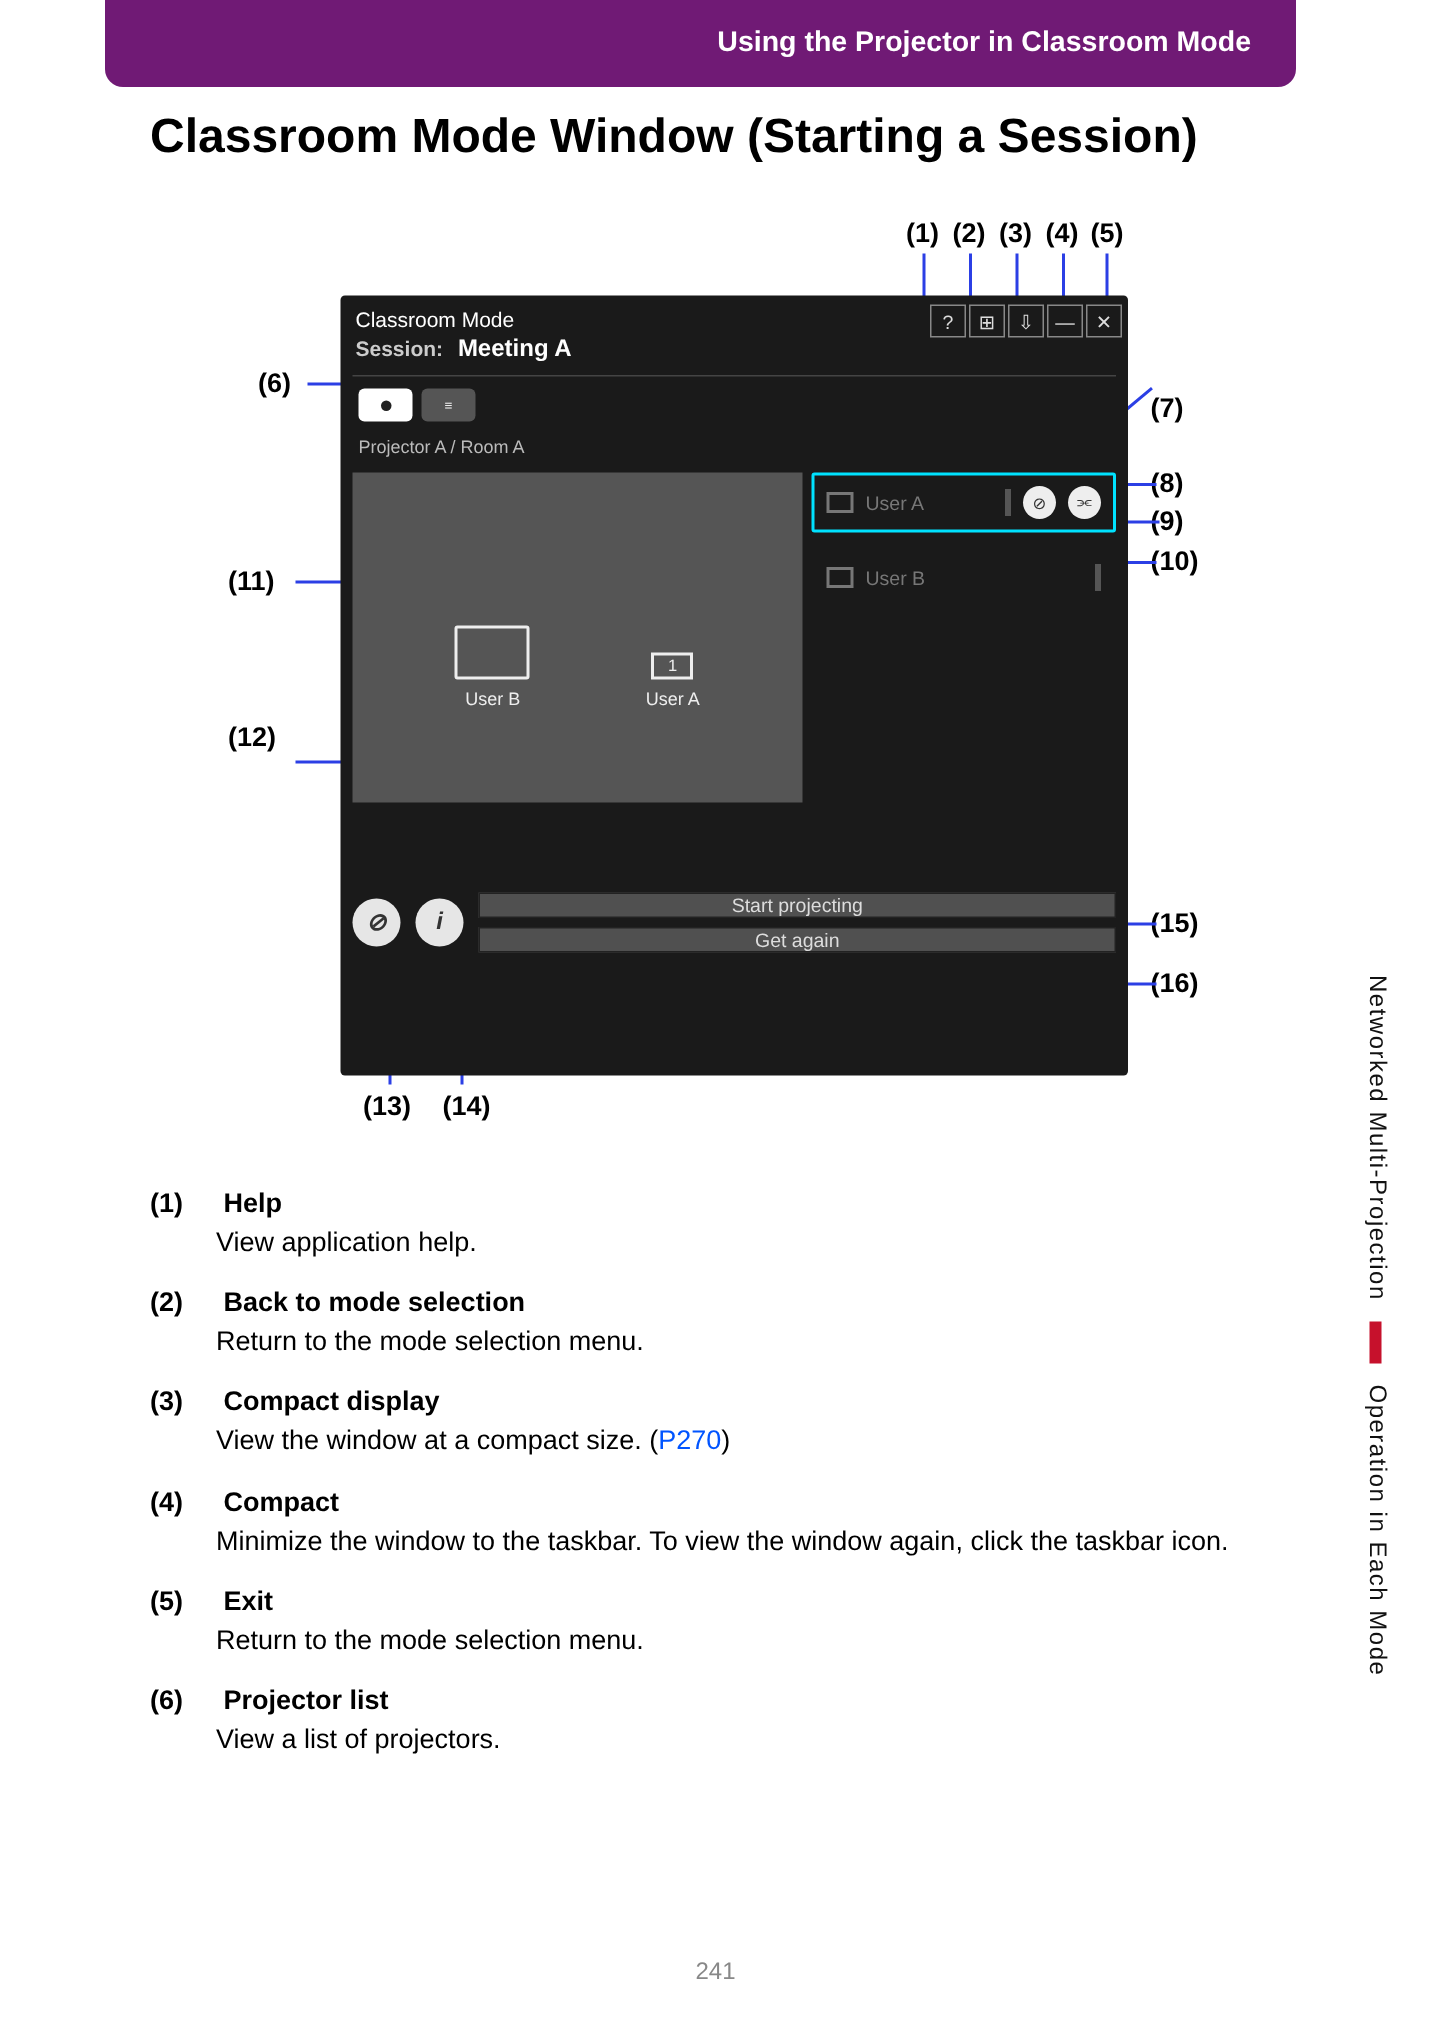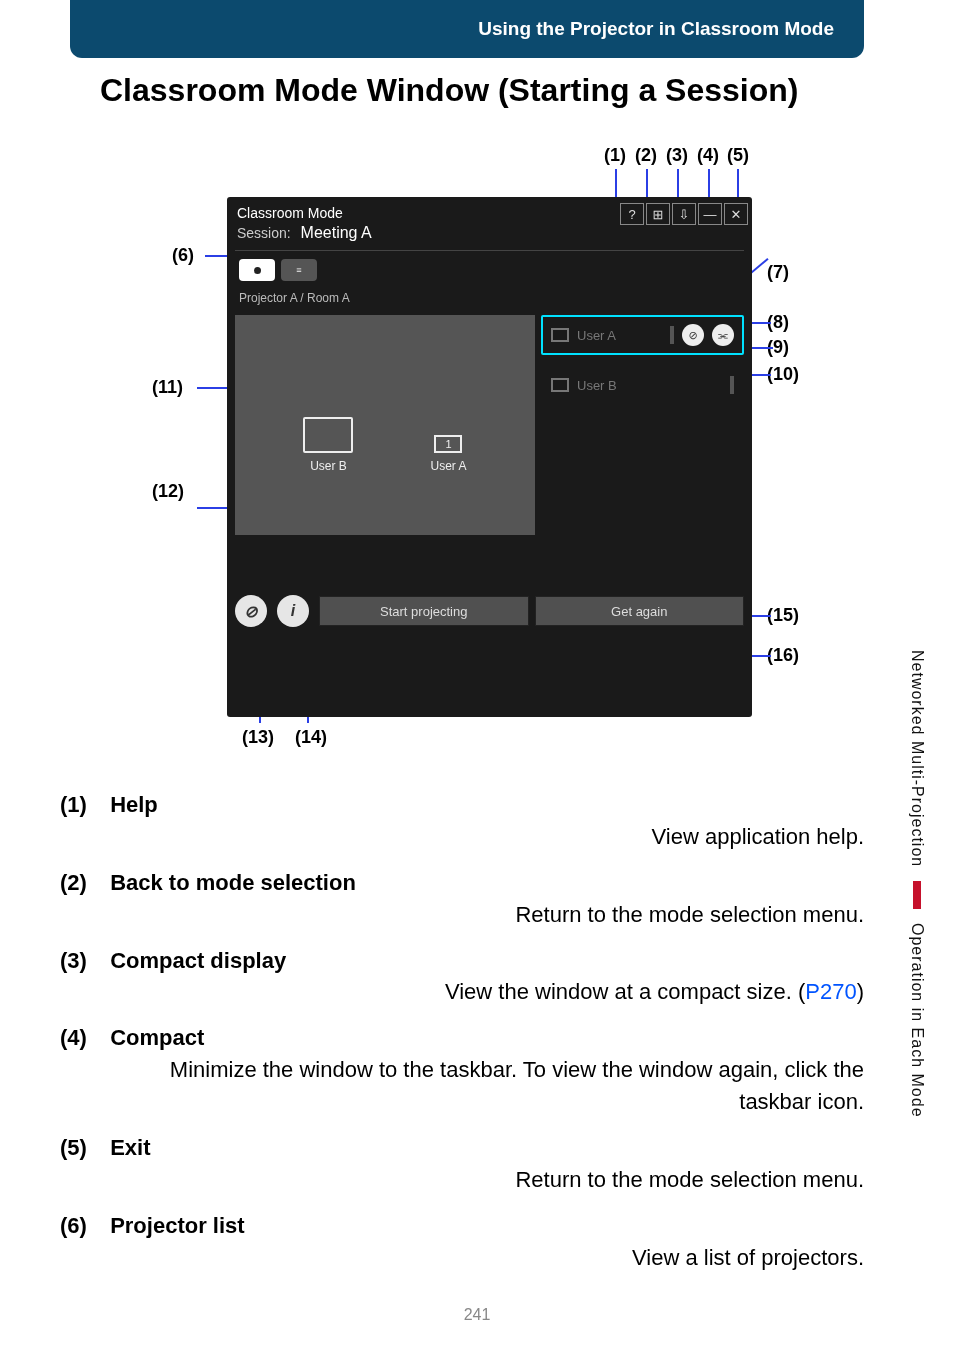--- a/index.html
+++ b/index.html
@@ -4,21 +4,21 @@
   <style>
     * { box-sizing: border-box; margin: 0; padding: 0; }
     body {
       width: 954px;
       height: 1348px;
       background: #fff;
       font-family: Arial, Helvetica, sans-serif;
       position: relative;
     }
     .header-bar {
-      background: #0c4a6e;
+      background: #701a75;
       color: #fff;
       padding: 18px 30px;
       margin: 0 90px 0 70px;
       border-radius: 0 0 12px 12px;
       text-align: right;
       font-weight: bold;
       font-size: 19px;
     }
     .main-title {
       font-size: 32px;
@@ -52,21 +52,21 @@
       color: #ccc;
       border-radius: 3px;
       overflow: hidden;
     }
     .app-header {
       padding: 8px 10px 4px 10px;
       font-size: 14px;
       color: #fff;
       position: relative;
     }
-    .app-header .session-line { color: #ccc; margin-top: 3px; }
+    .app-header .session-line { color: #ccc; margin-top: 3px; font-weight: bold; }
     .app-header .session-name { color: #fff; font-size:16px; margin-left: 6px; }
     .title-icons {
       position: absolute;
       right: 4px;
       top: 6px;
       display: flex;
       gap: 2px;
     }
     .title-icons span {
       width: 24px; height: 22px;
@@ -148,28 +148,28 @@
       display:flex;align-items:center;justify-content:center;
       color:#ddd; font-size:13px;
       border: 1px solid #222;
     }
     
     .callout-leader {
       position:absolute; width:2px; background:#2b3fe5;
     }
     
     .desc-block {
-      margin: 22px 90px 0 60px;
-      font-size: 22px;
+      margin: 22px 90px 0 100px;
+      font-size: 18px;
       line-height: 1.45;
     }
     .desc-item { margin-bottom: 14px; }
     .desc-num { display:inline-block; width:44px; font-weight:bold; vertical-align:top; }
     .desc-title { font-weight:bold; }
-    .desc-body { margin-left: 44px; display:block;text-align:right; }
+    .desc-body { margin-left: 44px; display:block; }
     .linkref { color: #0054ff; }
     
     .sidetext {
       position: absolute;
       right: 28px;
       top: 650px;
       writing-mode: vertical-rl;
       font-size: 16px;
       color: #111;
       letter-spacing: 1px;
@@ -298,21 +298,21 @@
           <span>User B</span>
           <span class="spacer"></span>
           <span class="badge-bar"></span>
         </div>
       </div>
     </div>
 
     <div class="bottom-row">
       <div class="circ-btn">⊘</div>
       <div class="circ-btn">i</div>
-      <div style="flex:1;display:flex;flex-direction:row;gap:6px">
+      <div style="flex:1;display:flex;flex-direction:column;gap:6px">
         <div class="wide-btn">Start projecting</div>
         <div class="wide-btn">Get again</div>
       </div>
     </div>
   </div>
 
 </div>
 
 <div class="desc-block">
   <div class="desc-item">

